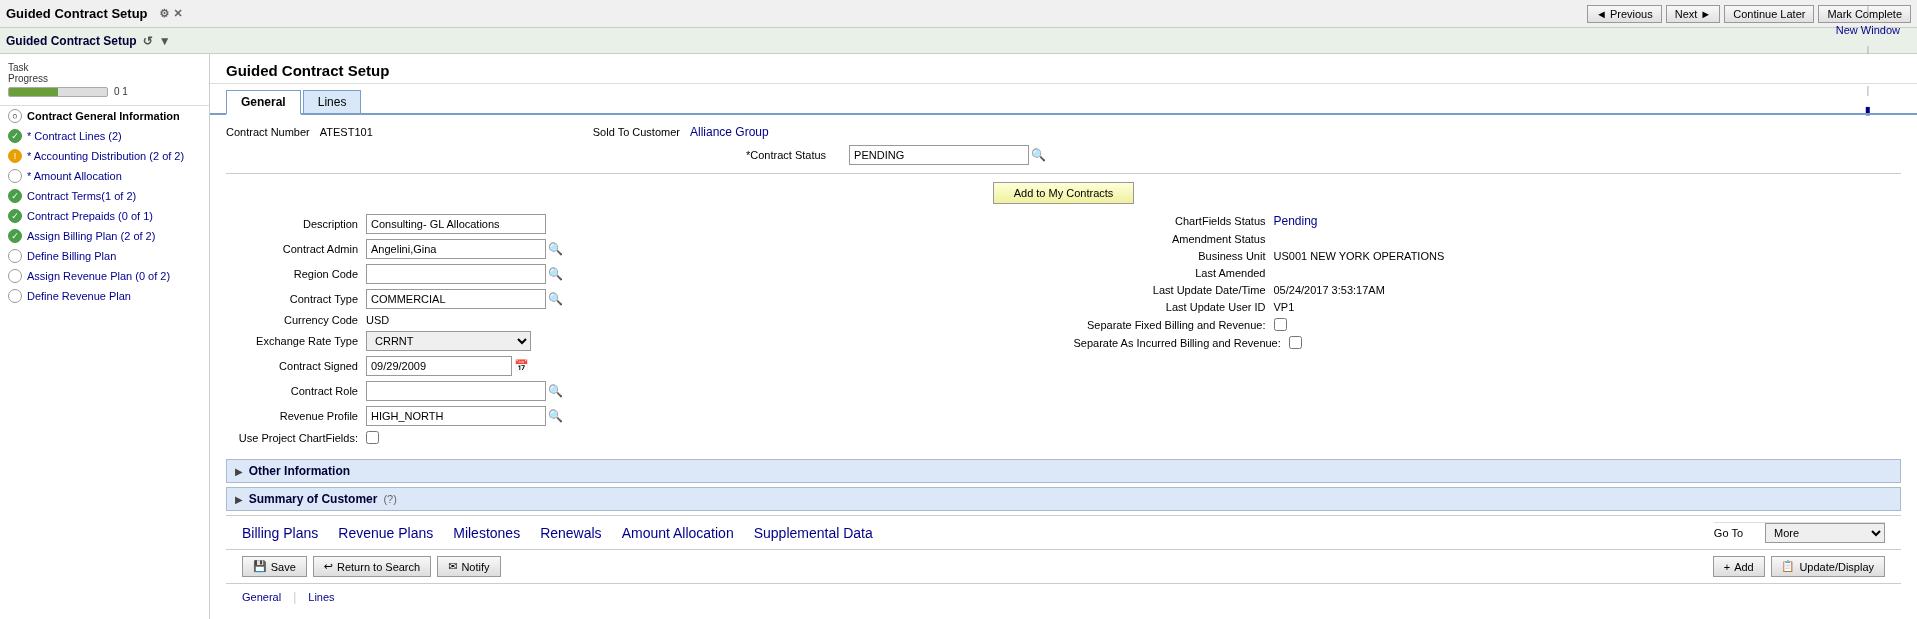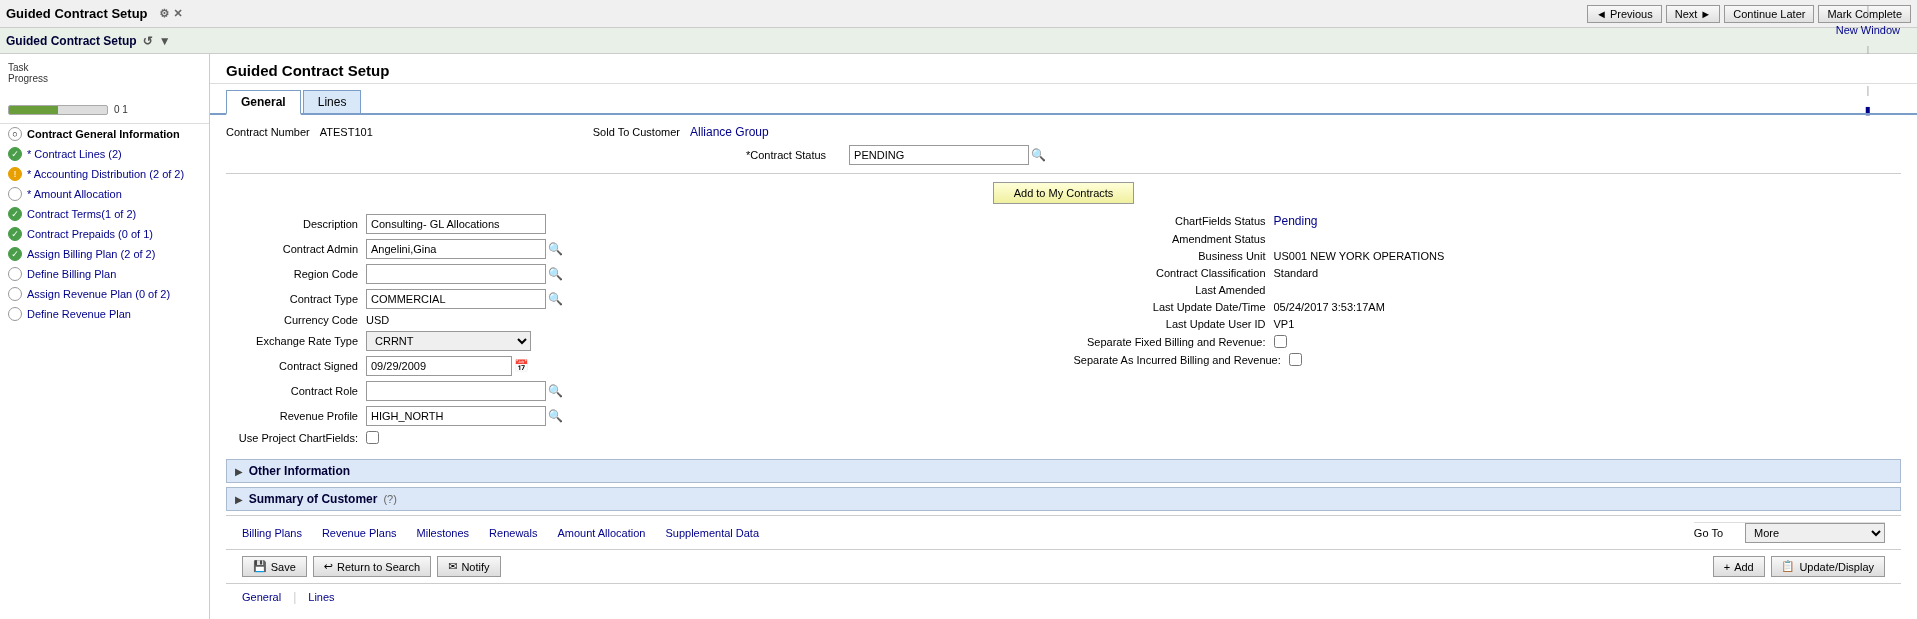--- a/index.html
+++ b/index.html
@@ -274,21 +274,21 @@
       align-items: center;
       gap: 20px;
       padding: 6px 16px;
       border-top: 1px solid #ccc;
       background: #fff;
       flex-wrap: wrap;
     }
     .nav-link {
       color: #00008b;
       text-decoration: none;
-      font-size: 11px;
+      font-size: 14px;
       cursor: pointer;
     }
 
     #bottom-action-bar {
       display: flex;
       align-items: center;
       justify-content: space-between;
       padding: 6px 16px;
       background: #fff;
       border-top: 1px solid #ccc;
@@ -314,21 +314,21 @@
       align-items: center;
       gap: 8px;
       padding: 4px 16px;
       border-top: 1px solid #ddd;
     }
     .goto-label { font-size: 11px; color: #000; }
     .goto-select {
       border: 1px solid #999;
       padding: 2px 4px;
       font-size: 11px;
-      width: 140px;
+      width: 120px;
     }
 
     
     .status-link { color: #00008b; text-decoration: none; cursor: pointer; }
 
     
     .vdiv { color: #ccc; }
 
     
     #related-content-bar {
@@ -410,21 +410,21 @@
     <a>Personalize Page</a>
     <span class="vdiv">|</span>
     <span style="cursor:pointer; color:#00008b;">▮</span>
   </div>
 </div>
 
 <div id="main-layout">
 
   <div id="sidebar">
     <div id="task-progress">
-      <div id="task-progress-label" style="font-size:10px; color:#333; margin-bottom:20px;">Task<br>Progress</div>
+      <div id="task-progress-label" style="font-size:10px; color:#333; margin-bottom:2px;">Task<br>Progress</div>
       <div id="progress-bar-wrap">
         <div id="progress-bar-track">
           <div id="progress-bar-fill" style="width:50%;"></div>
         </div>
         <span id="progress-numbers">
           <span>0</span>&nbsp;<span>1</span>
         </span>
       </div>
     </div>
 
@@ -578,24 +578,20 @@
             <span class="right-label">ChartFields Status</span>
             <a class="status-link">Pending</a>
           </div>
           <div class="right-form-row">
             <span class="right-label">Amendment Status</span>
             <span class="right-value"></span>
           </div>
           <div class="right-form-row">
             <span class="right-label">Business Unit</span>
             <span class="right-value">US001 NEW YORK OPERATIONS</span>
-          </div>
-          <div class="right-form-row">
-            <span class="right-label">Contract Classification</span>
-            <span class="right-value">Standard</span>
           </div>
           <div class="right-form-row">
             <span class="right-label">Last Amended</span>
             <span class="right-value"></span>
           </div>
           <div class="right-form-row">
             <span class="right-label">Last Update Date/Time</span>
             <span class="right-value">05/24/2017  3:53:17AM</span>
           </div>
           <div class="right-form-row">

